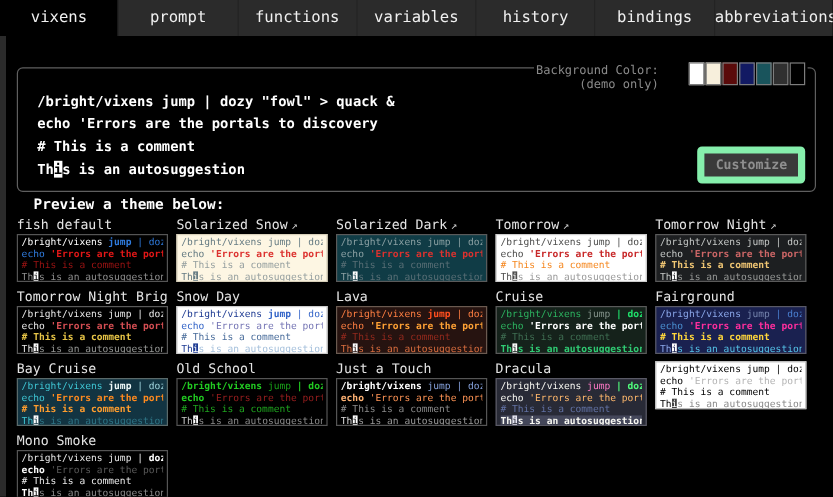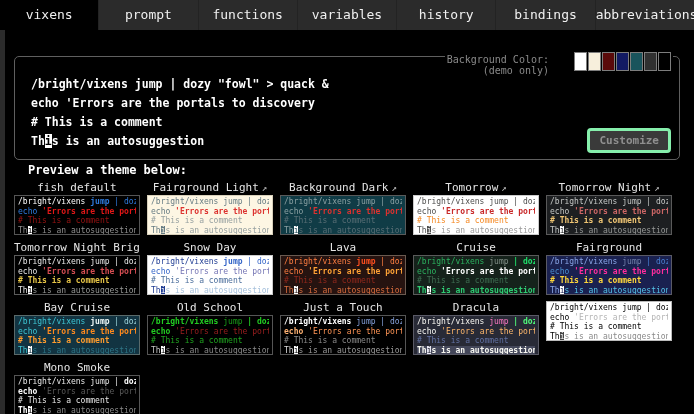--- a/index.html
+++ b/index.html
@@ -21,30 +21,30 @@
     position:absolute;left:14px;top:56px;width:664px;height:102px;
     border:1px solid #5f5f5f;border-radius:5px;background:#000;
   }
   .bgcolor-row{position:absolute;top:-6px;right:6px;display:flex;align-items:flex-start;background:#000;padding:0 2px;}
   .bgcolor-label{text-align:right;color:#8a8a8a;font-size:10px;line-height:11px;margin-right:24px;margin-top:3px;white-space:pre;}
   .swatches{display:flex;margin-top:1px;}
   .swatch{width:11px;height:17px;border:1px solid #7d7d7d;margin-left:1px;cursor:pointer;}
   .preview-lines{padding:18px 0 0 16px;font-size:11.5px;font-weight:bold;line-height:19px;color:#fff;}
   .preview-lines .tline{height:19px;white-space:pre;}
   .customize{
-    position:absolute;right:8px;bottom:6px;background:#3a3a3a;border:3px solid #86efac;
+    position:absolute;right:8px;bottom:6px;background:#3a3a3a;border:6px solid #86efac;
     border-radius:4px;color:#8f8f8f;font-size:11px;font-weight:bold;padding:3px 9px;cursor:pointer;
   }
   .heading{position:absolute;left:28px;top:163px;color:#fff;font-weight:bold;font-size:12px;}
 
   .grid{
     position:absolute;left:14px;top:181px;
     display:grid;grid-template-columns:repeat(5,126px);column-gap:7px;row-gap:6px;
   }
-  .ttitle{font-size:11px;color:#e4e4e4;height:13px;line-height:13px;margin-bottom:1px;white-space:nowrap;overflow:hidden;text-align:center;}
+  .ttitle{font-size:11px;color:#e4e4e4;height:13px;line-height:13px;margin-bottom:1px;white-space:nowrap;overflow:hidden;}
   .tlink{font-size:9px;margin-left:3px;color:#cfcfcf;cursor:pointer;}
   .tbox{
     width:126px;height:40px;box-sizing:border-box;padding:1px 3px;
     border:1px solid #555;overflow:hidden;cursor:pointer;
     font-size:8px;line-height:9.5px;
   }
   .tbox .tline{height:9.5px;white-space:pre;overflow:hidden;}
 </style>
 </head>
 <body>
@@ -88,30 +88,30 @@
     <div>
       <div class="ttitle"><span>fish default</span></div>
       <div class="tbox" style="background: rgb(0, 0, 0); border-color: rgb(85, 85, 85);">
         <div class="tline"><span style="color: rgb(255, 255, 255);">/bright/vixens </span><span style="color: rgb(47, 123, 222); font-weight: bold;">jump</span><span style="color: rgb(47, 123, 222);"> | </span><span style="color: rgb(47, 123, 222);">dozy</span></div>
         <div class="tline"><span style="color: rgb(47, 123, 222);">echo </span><span style="color: rgb(226, 23, 23); font-weight: bold;">'Errors are the portals to discovery</span></div>
         <div class="tline"><span style="color: rgb(155, 19, 19);"># This is a comment</span></div>
         <div class="tline"><span style="color: rgb(143, 143, 143);">Th</span><span style="color: rgb(0, 0, 0); background: rgb(255, 255, 255);">i</span><span style="color: rgb(143, 143, 143);">s is an autosuggestion</span></div>
       </div>
     </div>
     <div>
-      <div class="ttitle"><span>Fairground Light</span><span class="tlink">↗</span></div>
+      <div class="ttitle"><span>Solarized Snow</span><span class="tlink">↗</span></div>
       <div class="tbox" style="background: rgb(253, 246, 227); border-color: rgb(216, 208, 186);">
         <div class="tline"><span style="color: rgb(101, 123, 131);">/bright/vixens </span><span style="color: rgb(101, 123, 131);">jump</span><span style="color: rgb(101, 123, 131);"> | </span><span style="color: rgb(101, 123, 131);">dozy</span></div>
         <div class="tline"><span style="color: rgb(101, 123, 131);">echo </span><span style="color: rgb(220, 50, 47); font-weight: bold;">'Errors are the portals to discovery</span></div>
         <div class="tline"><span style="color: rgb(150, 160, 160);"># This is a comment</span></div>
         <div class="tline"><span style="color: rgb(101, 123, 131);">Th</span><span style="color: rgb(253, 246, 227); background: rgb(101, 123, 131);">i</span><span style="color: rgb(150, 160, 160);">s is an autosuggestion</span></div>
       </div>
     </div>
     <div>
-      <div class="ttitle"><span>Background Dark</span><span class="tlink">↗</span></div>
+      <div class="ttitle"><span>Solarized Dark</span><span class="tlink">↗</span></div>
       <div class="tbox" style="background: rgb(16, 60, 70); border-color: rgb(90, 90, 90);">
         <div class="tline"><span style="color: rgb(139, 160, 163);">/bright/vixens </span><span style="color: rgb(139, 160, 163);">jump</span><span style="color: rgb(139, 160, 163);"> | </span><span style="color: rgb(139, 160, 163);">dozy</span></div>
         <div class="tline"><span style="color: rgb(139, 160, 163);">echo </span><span style="color: rgb(220, 50, 47); font-weight: bold;">'Errors are the portals to discovery</span></div>
         <div class="tline"><span style="color: rgb(88, 110, 117);"># This is a comment</span></div>
         <div class="tline"><span style="color: rgb(139, 160, 163);">Th</span><span style="color: rgb(16, 60, 70); background: rgb(255, 255, 255);">i</span><span style="color: rgb(88, 110, 117);">s is an autosuggestion</span></div>
       </div>
     </div>
     <div>
       <div class="ttitle"><span>Tomorrow</span><span class="tlink">↗</span></div>
       <div class="tbox" style="background: rgb(255, 255, 255); border-color: rgb(204, 204, 204);">

